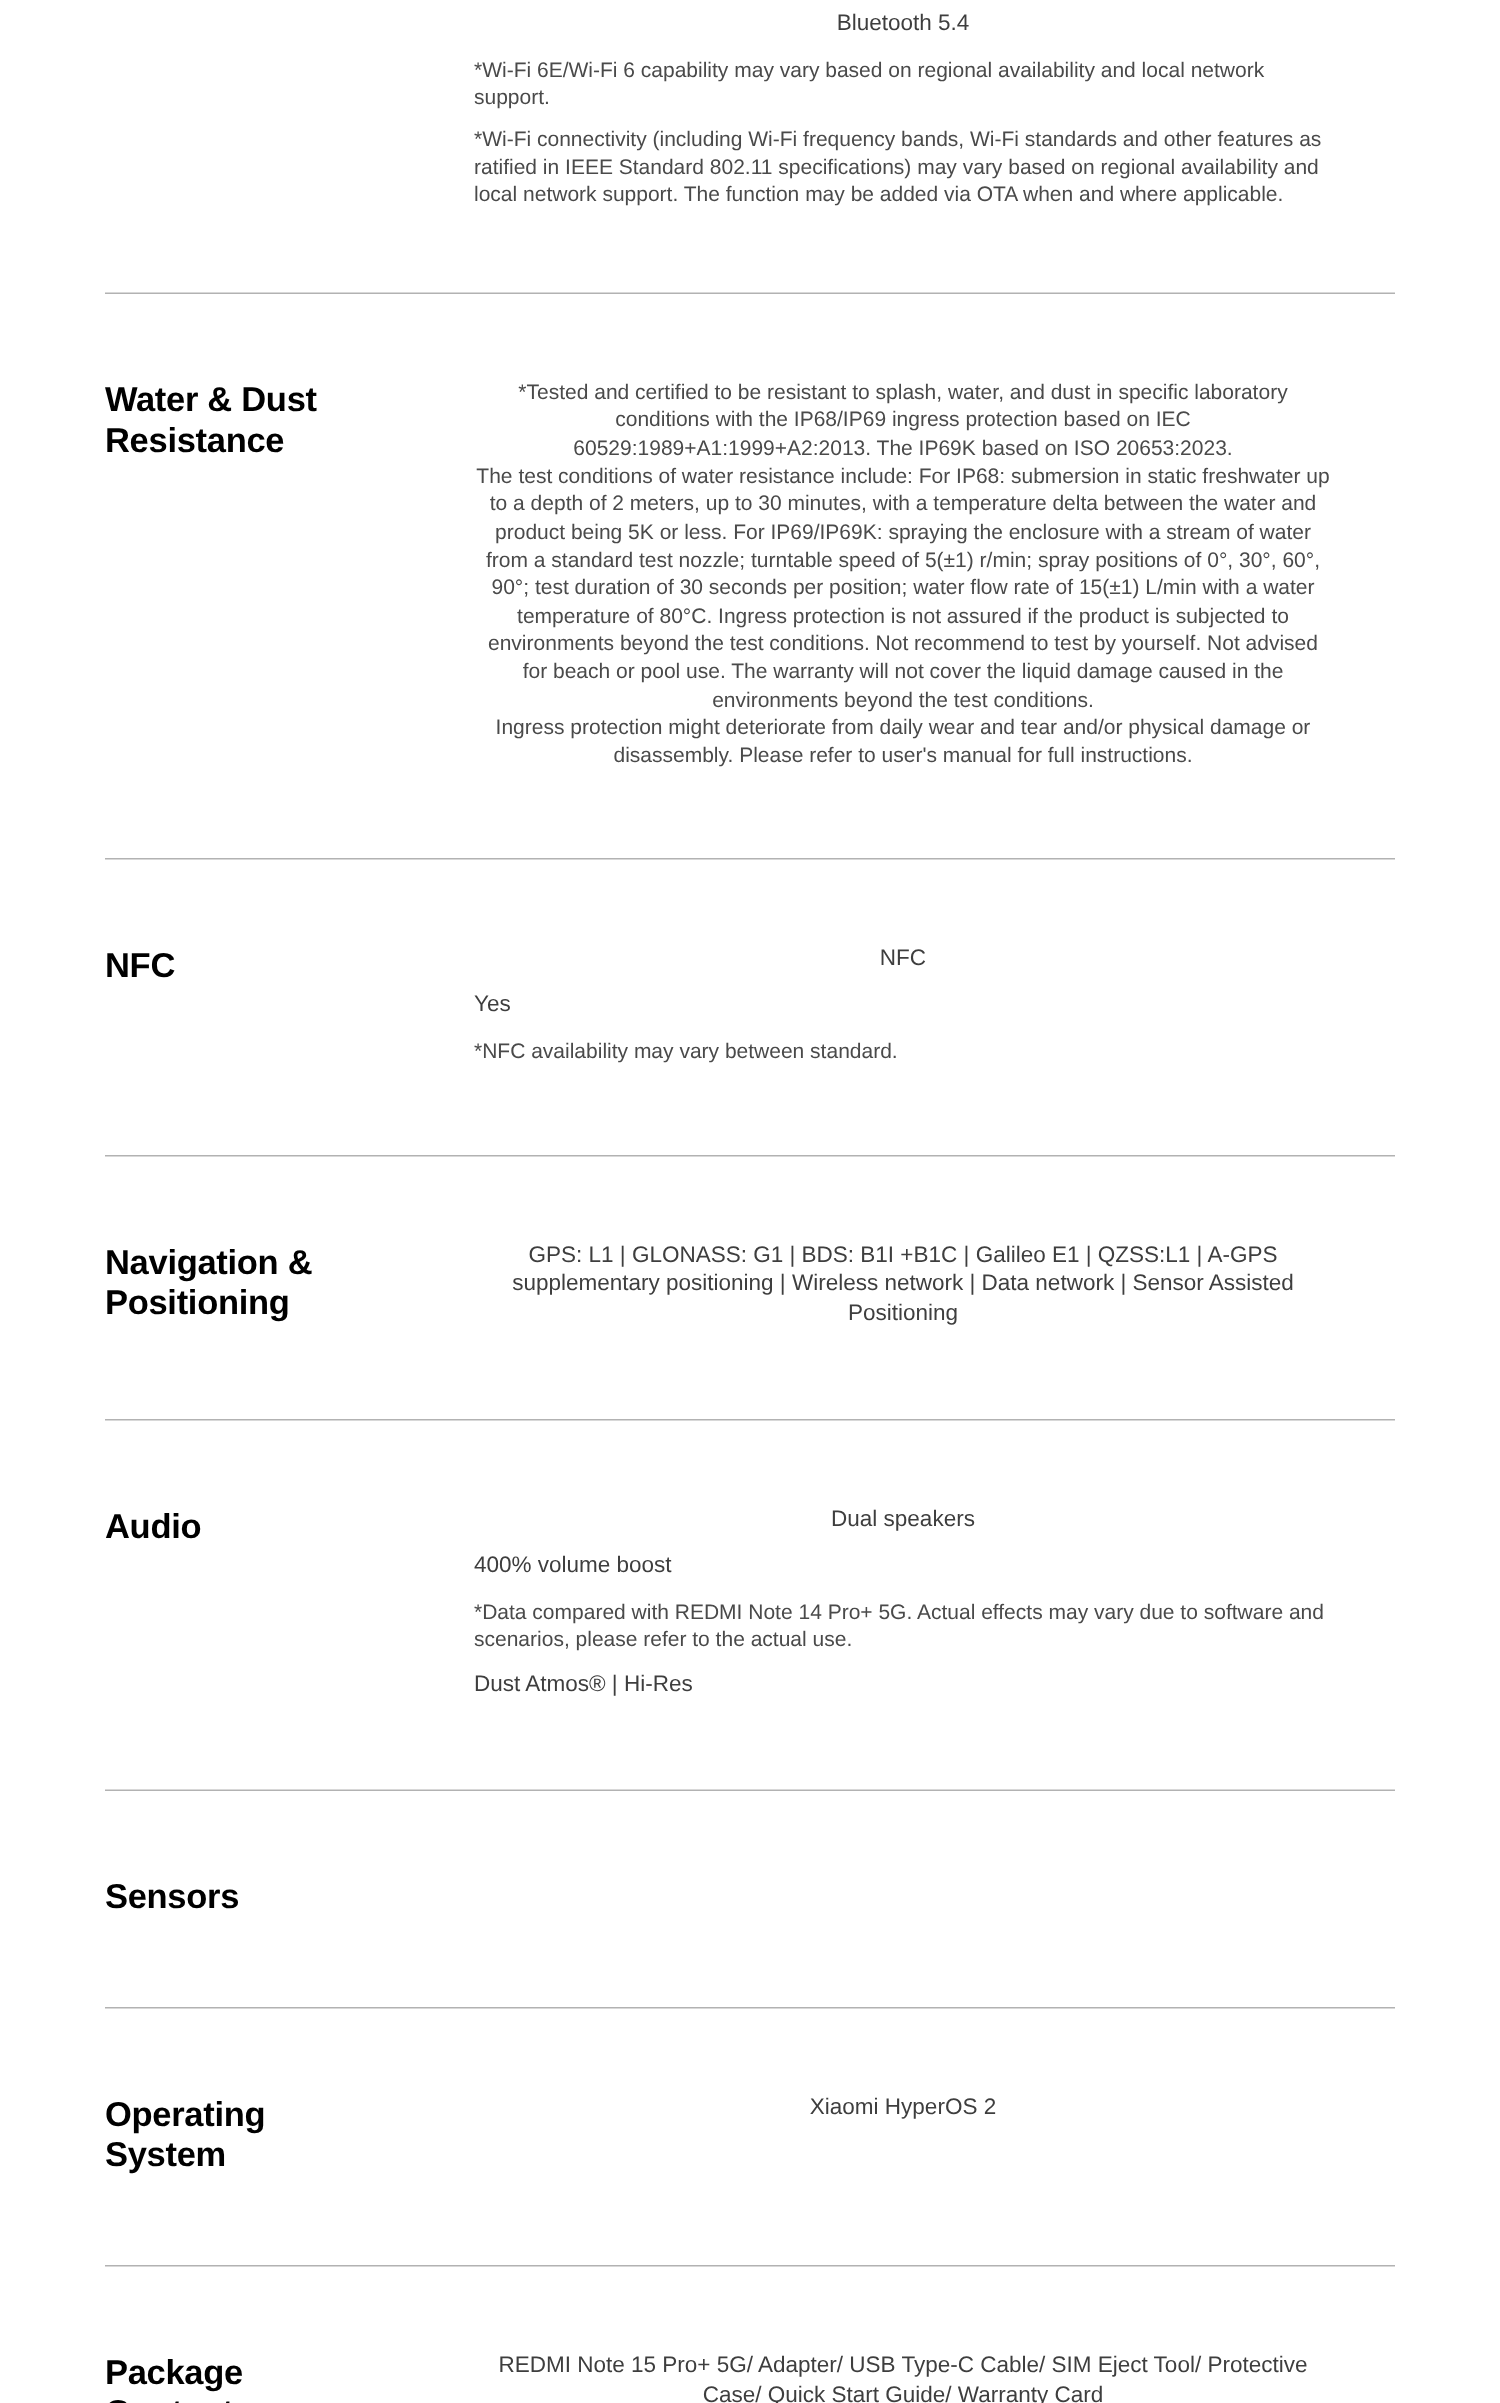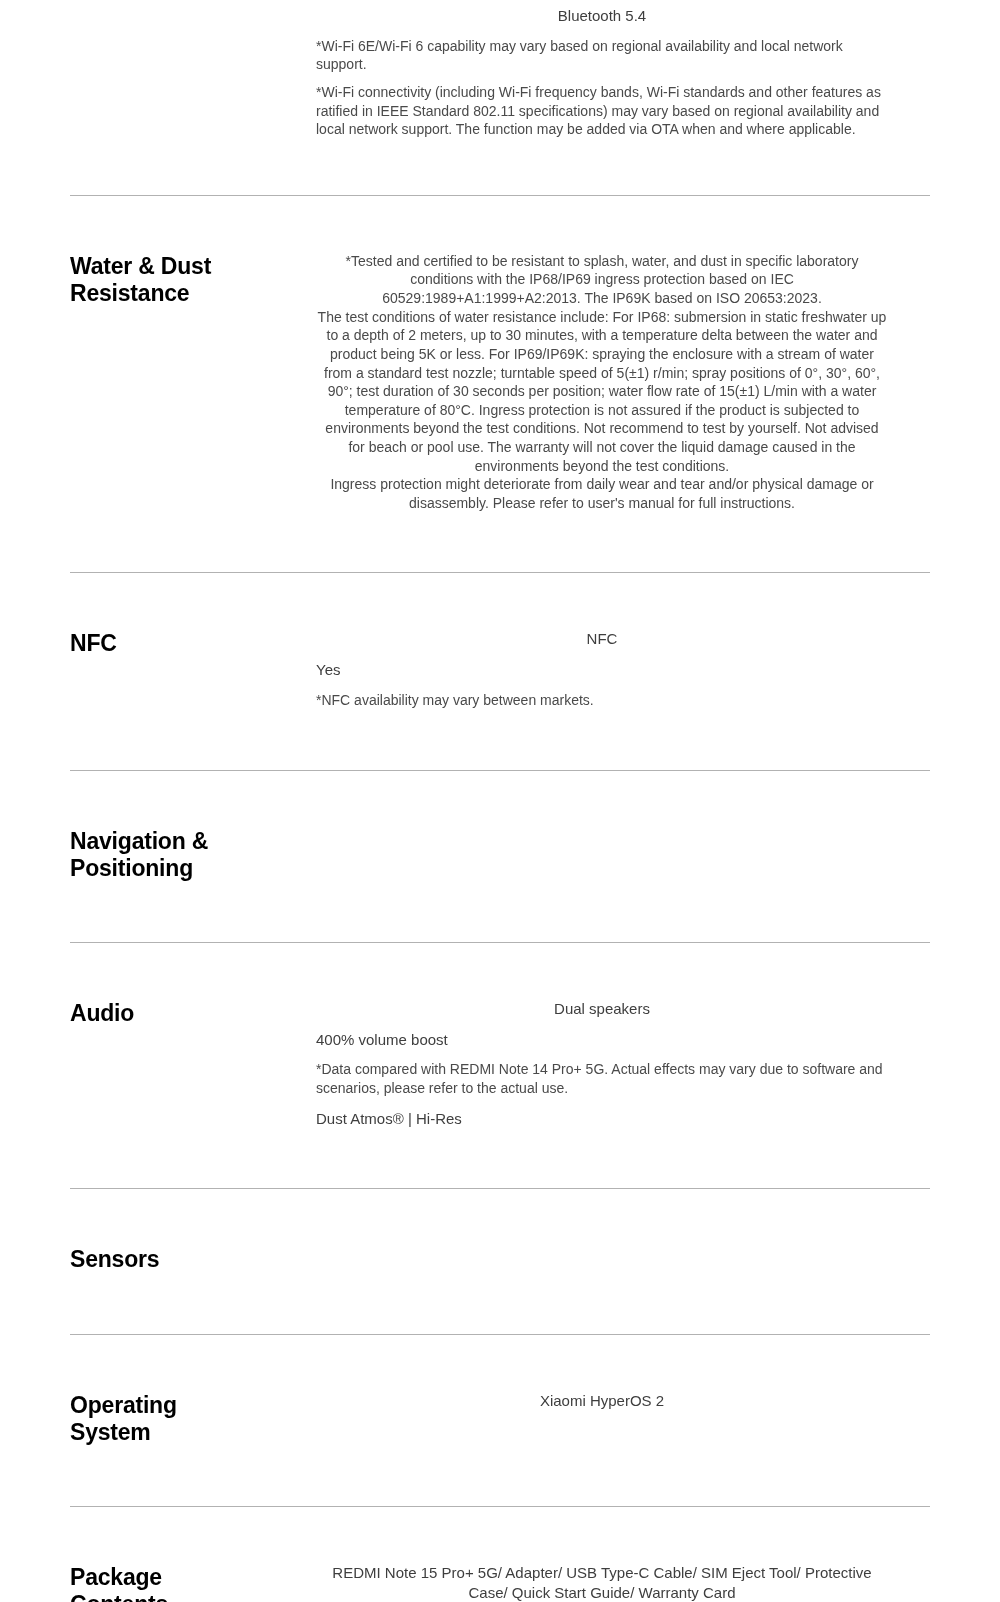--- a/index.html
+++ b/index.html
@@ -98,29 +98,32 @@
         </div>
   </section>
 
   <hr class="section-divider">
 
   <section class="spec-section">
     <h2 class="section-heading">NFC</h2>
     <div class="section-content">
           <div class="item body">NFC</div>
           <div class="item body">Yes</div>
-          <div class="item footnote">*NFC availability may vary between markets.</div>
+          <div class="item footnote">*NFC availability may vary between standard.</div>
         </div>
   </section>
 
   <hr class="section-divider">
 
   <section class="spec-section">
     <h2 class="section-heading">Navigation &amp;
 Positioning</h2>
+    <div class="section-content">
+          <div class="item body">GPS: L1 | GLONASS: G1 | BDS: B1I +B1C | Galileo E1 | QZSS:L1 | A-GPS supplementary positioning | Wireless network | Data network | Sensor Assisted Positioning</div>
+        </div>
   </section>
 
   <hr class="section-divider">
 
   <section class="spec-section">
     <h2 class="section-heading">Audio</h2>
     <div class="section-content">
           <div class="item body">Dual speakers</div>
           <div class="item body">400% volume boost</div>
           <div class="item footnote">*Data compared with REDMI Note 14 Pro+ 5G. Actual effects may vary due to software and scenarios, please refer to the actual use.</div>

